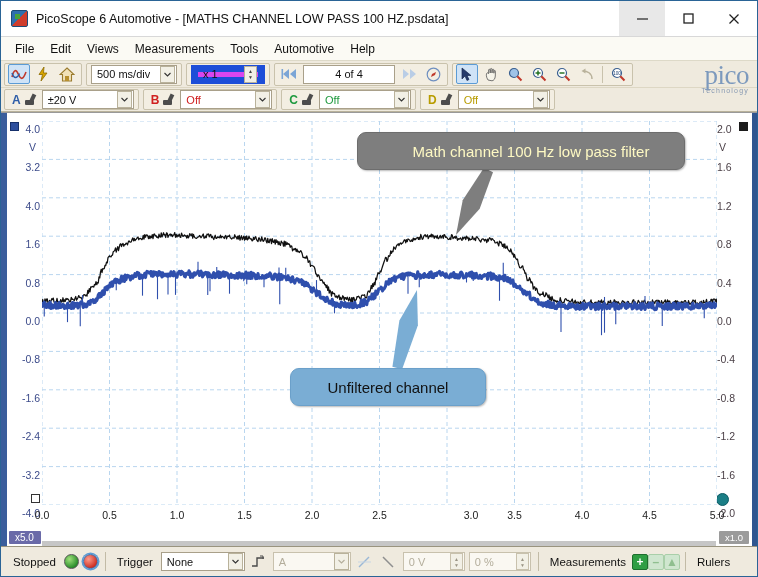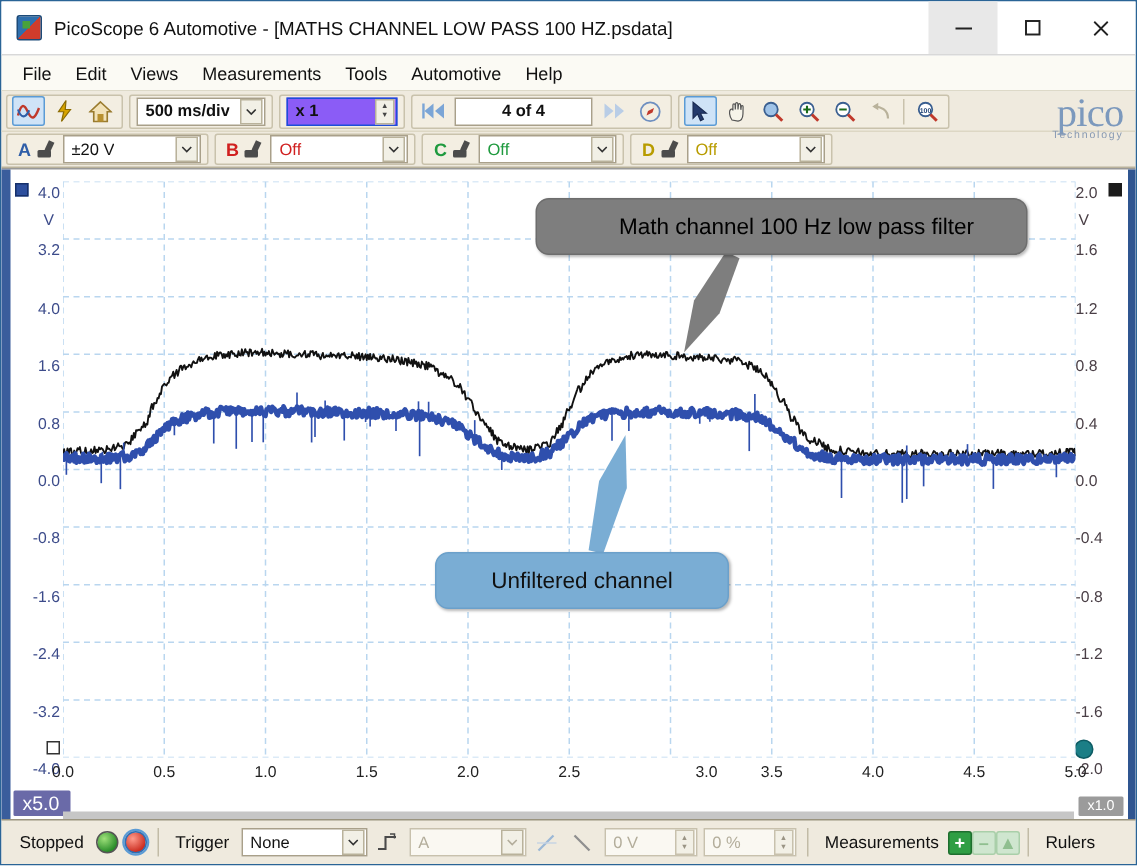--- a/index.html
+++ b/index.html
@@ -74,21 +74,20 @@
     border-bottom: 1px solid #ddd7c4;
   }
   .tgroup {
     display: flex; align-items: center;
     border: 1px solid #c9c2ac;
     background: #f3eee2;
     border-radius: 2px;
     height: 23px;
     padding: 0 2px;
     margin-right: 4px;
-    font-weight: bold;
   }
   .tbtn {
     width: 22px; height: 20px;
     display: flex; align-items: center; justify-content: center;
     border: 1px solid transparent;
     border-radius: 2px;
     margin: 0 1px;
   }
   .tbtn.sel { background: #cfe3f7; border-color: #5b9bd5; }
   .tsep { width: 1px; height: 17px; background: #c9c2ac; margin: 0 3px; }
@@ -102,21 +101,21 @@
   }
   .combo .lbl { white-space: nowrap; overflow: hidden; }
   .combo .arrow {
     width: 15px; height: 17px; flex: 0 0 auto;
     background: #f2f0e6; border: 1px solid #b9b29b;
     display:flex; align-items:center; justify-content:center;
     margin: 0 1px;
   }
   .spin {
     height: 19px; min-width: 72px;
-    background: #8b5cf6; border: 1px solid #1d4ed8;
+    background: #d946ef; border: 7px solid #1d4ed8;
     display: flex; align-items: center; justify-content: space-between;
     font-size: 11px; color: #111; padding-left: 5px; margin: 0 2px;
   }
   .spin .updn {
     width: 13px; height: 17px; flex: 0 0 auto;
     background: #f2f0e6; border: 1px solid #b9b29b;
     display: flex; flex-direction: column; align-items: center; justify-content: center;
     margin: 0 1px;
   }
   .spin .updn span { font-size: 5px; line-height: 6px; color: #444; }
@@ -205,21 +204,21 @@
   .xtick {
     position: absolute; top: 0; font-size: 10.5px; color: #222;
     transform: translateX(-50%); white-space: nowrap;
   }
   .xunit {
     position: absolute; left: 30px; bottom: 4px;
     font-size: 10px; color: #222;
   }
   .badge-l {
     position: absolute; left: 8px; bottom: 3px;
-    background: #6a6aa8; color: #fff; font-size: 13px;
+    background: #6a6aa8; color: #fff; font-size: 10px;
     padding: 1px 7px 1px 6px; border-radius: 1px;
   }
   .badge-r {
     position: absolute; right: 8px; bottom: 3px;
     background: #9b9b9b; color: #fff; font-size: 9.5px;
     padding: 1px 6px; border-radius: 1px;
   }
   .marker-sq-tl {
     position: absolute; left: 9px; top: 9px;
     width: 9px; height: 9px; background: #2d4f9e; border: 1px solid #16306b;
@@ -241,21 +240,21 @@
   
   .callout {
     position: absolute;
     border-radius: 9px;
     display: flex; align-items: center; justify-content: center;
     font-size: 15px;
     box-shadow: 1px 1px 2px rgba(0,0,0,0.28);
     white-space: nowrap;
   }
   .callout.gray {
-    background: #7e7e7e; color: #000000;
+    background: #7e7e7e; color: #fef9c3;
     border: 1px solid #6d6d6d;
     padding-left: 20px;
   }
   .callout.blue {
     background: #7aadd4; color: #111111;
     border: 1px solid #6ba0ca;
   }
 
   
   .statusbar {

